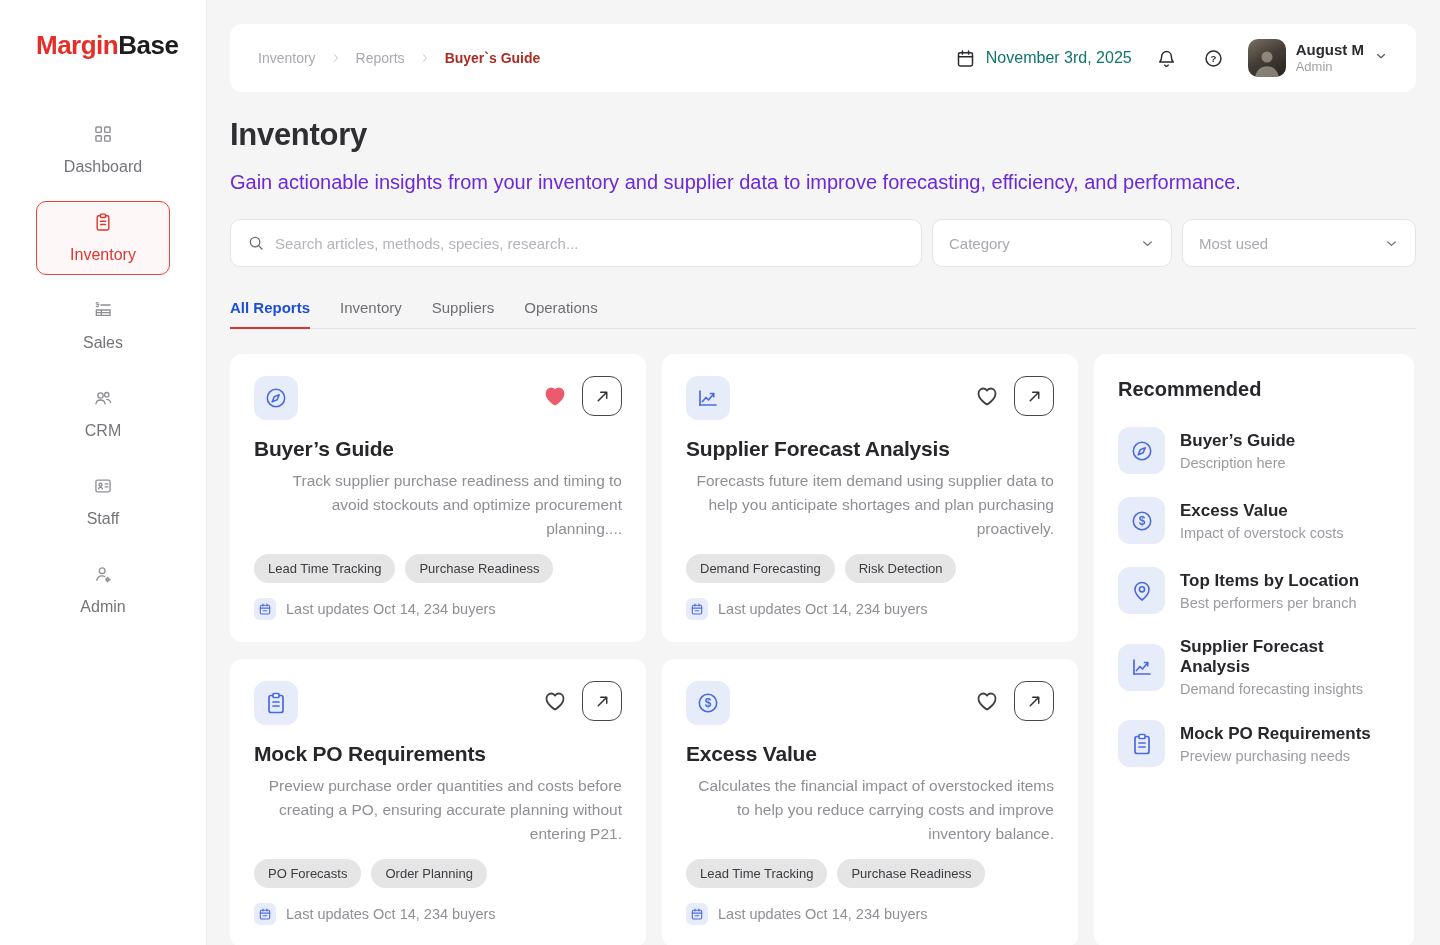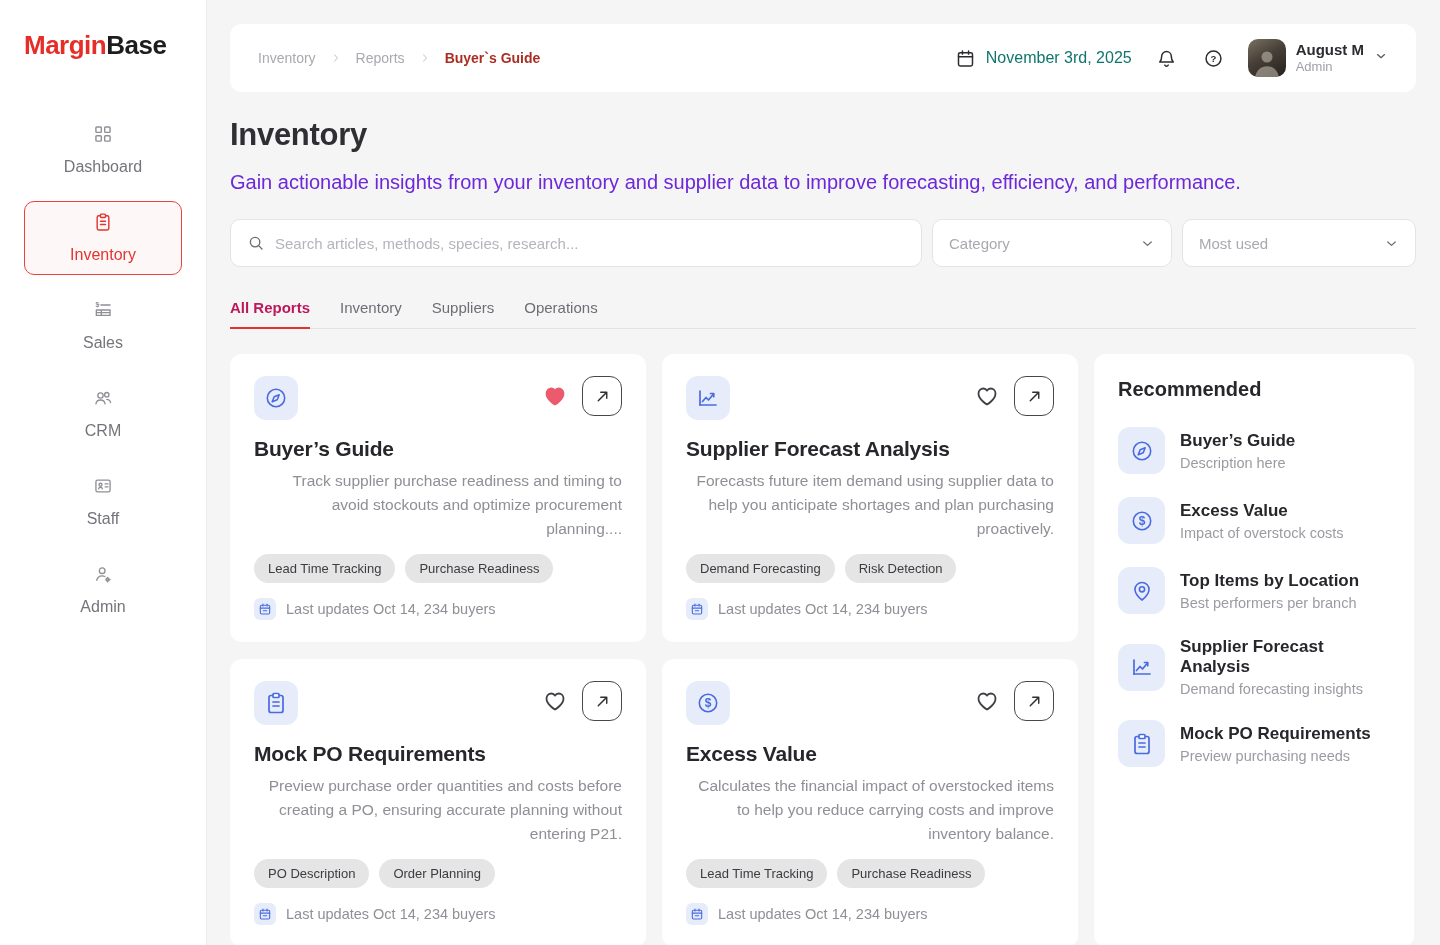--- a/index.html
+++ b/index.html
@@ -6,21 +6,21 @@
   html,body { width:1440px; height:945px; overflow:hidden; }
   body {
     font-family:"Liberation Sans", sans-serif;
     background:#f5f5f6;
     color:#2b2b30;
     display:flex;
   }
   
   .sidebar {
     width:207px; height:945px; background:#ffffff;
-    border-right:1px solid #ececee; padding:30px 24px; flex-shrink:0;
+    border-right:1px solid #ececee; padding:30px 36px; flex-shrink:0;
   }
   .logo { font-size:26px; font-weight:800; letter-spacing:-0.5px; }
   .logo .red { color:#e62e28; }
   .logo .dark { color:#1d1d20; }
   .nav { margin-top:52px; display:flex; flex-direction:column; gap:14px; }
   .nav-item {
     display:flex; align-items:center; gap:14px;
     padding:10px 12px; border:1.5px solid transparent; border-radius:10px;
     color:#74747a; font-size:16px; cursor:pointer;flex-direction:column;
   }
@@ -73,21 +73,21 @@
   .select {
     height:48px; background:#fff; border:1px solid #e4e4e7; border-radius:10px;
     display:flex; align-items:center; justify-content:space-between;
     padding:0 16px; font-size:15px; color:#a9a9af; cursor:pointer;
   }
   .select.cat { width:240px; } .select.sort { width:234px; }
   .select svg { width:15px; height:15px; color:#6d6d73; }
 
   .tabs { display:flex; gap:30px; margin-top:32px; border-bottom:1px solid #e3e3e6; flex-shrink:0; }
   .tab { font-size:15px; color:#6e6e74; padding-bottom:12px; cursor:pointer; position:relative; }
-  .tab.active { color:#be185d; font-weight:700; }
+  .tab.active { color:#1d4ed8; font-weight:700; }
   .tab.active::after {
     content:""; position:absolute; left:0; right:0; bottom:-1px; height:2.5px; background:#e0322e;
   }
 
   .content-row { display:flex; gap:16px; margin-top:25px; align-items:stretch; }
   .cards-grid { display:grid; grid-template-columns:416px 416px; gap:17px 16px; align-content:start; }
   .card { background:#fff; border-radius:12px; padding:22px 24px; width:416px; }
   .card-top { display:flex; align-items:flex-start; }
   .icon-tile {
     width:44px; height:44px; border-radius:12px; background:#e7ecfa;
@@ -439,21 +439,21 @@
             </button>
           <button class="open-btn">
               <svg viewBox="0 0 24 24">
                 <use href="#i-arrow-ur"></use>
               </svg>
             </button>
         </div>
         <h3>Mock PO Requirements</h3>
         <p>Preview purchase order quantities and costs before creating a PO, ensuring accurate planning without entering P21.</p>
         <div class="tag-row">
-          <span class="tag">PO Description</span>
+          <span class="tag">PO Forecasts</span>
           <span class="tag">Order Planning</span>
         </div>
         <div class="meta-row">
           <span class="mini-cal">
               <svg viewBox="0 0 24 24">
                 <use href="#i-calendar-s"></use>
               </svg>
             </span>
           <span>Last updates Oct 14, 234 buyers</span>
         </div>

